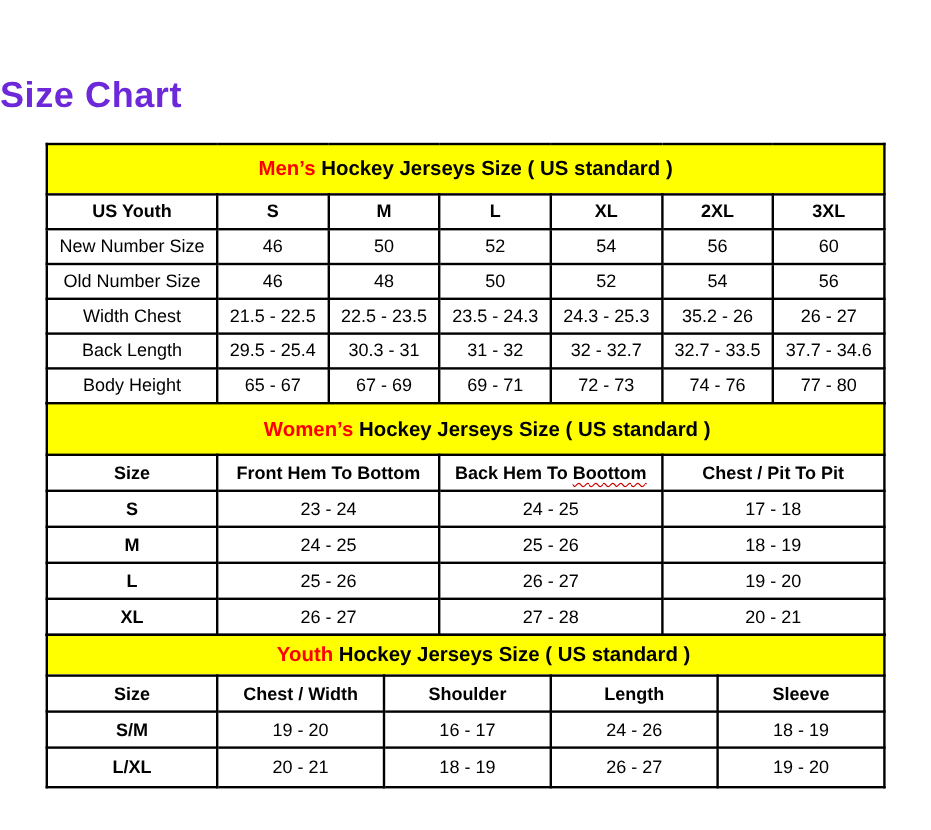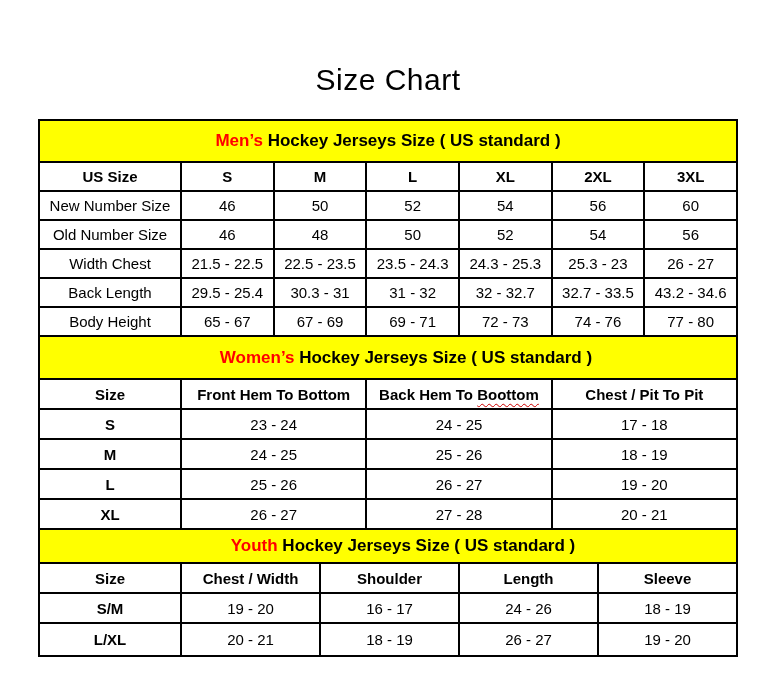--- a/index.html
+++ b/index.html
@@ -5,24 +5,24 @@
   html, body { margin: 0; padding: 0; }
   body {
     width: 776px; height: 692px;
     background: #ffffff;
     font-family: "Liberation Sans", sans-serif;
     color: #000000;
     overflow: hidden;
   }
   .title {
     margin-top: 62px;
-    text-align: center;
+    text-align: left;
     font-size: 30px;
-    font-weight: normal;
-    color: #000000;
+    font-weight: bold;
+    color: #6d28d9;
     line-height: 1.2;
     letter-spacing: 0.5px;
   }
   .tables-wrap { width: 700px; margin: 21px auto 0 auto; }
   table.size-table {
     border-collapse: collapse;
     table-layout: fixed;
     width: 700px;
   }
   table.size-table + table.size-table { margin-top: -2px; }
@@ -72,21 +72,21 @@
         <col>
         <col>
         <col>
         <col>
       </colgroup>
     <tbody>
       <tr class="banner">
         <td colspan="7"><span class="hl">Men’s</span><span> Hockey Jerseys Size ( US standard )</span></td>
       </tr>
       <tr>
-        <td class="b">US Size</td>
+        <td class="b">US Youth</td>
         <td class="b">S</td>
         <td class="b">M</td>
         <td class="b">L</td>
         <td class="b">XL</td>
         <td class="b">2XL</td>
         <td class="b">3XL</td>
       </tr>
       <tr>
         <td>New Number Size</td>
         <td>46</td>
@@ -104,31 +104,31 @@
         <td>52</td>
         <td>54</td>
         <td>56</td>
       </tr>
       <tr>
         <td>Width Chest</td>
         <td>21.5 - 22.5</td>
         <td>22.5 - 23.5</td>
         <td>23.5 - 24.3</td>
         <td>24.3 - 25.3</td>
-        <td>25.3 - 23</td>
+        <td>35.2 - 26</td>
         <td>26 - 27</td>
       </tr>
       <tr>
         <td>Back Length</td>
         <td>29.5 - 25.4</td>
         <td>30.3 - 31</td>
         <td>31 - 32</td>
         <td>32 - 32.7</td>
         <td>32.7 - 33.5</td>
-        <td>43.2 - 34.6</td>
+        <td>37.7 - 34.6</td>
       </tr>
       <tr>
         <td>Body Height</td>
         <td>65 - 67</td>
         <td>67 - 69</td>
         <td>69 - 71</td>
         <td>72 - 73</td>
         <td>74 - 76</td>
         <td>77 - 80</td>
       </tr>

